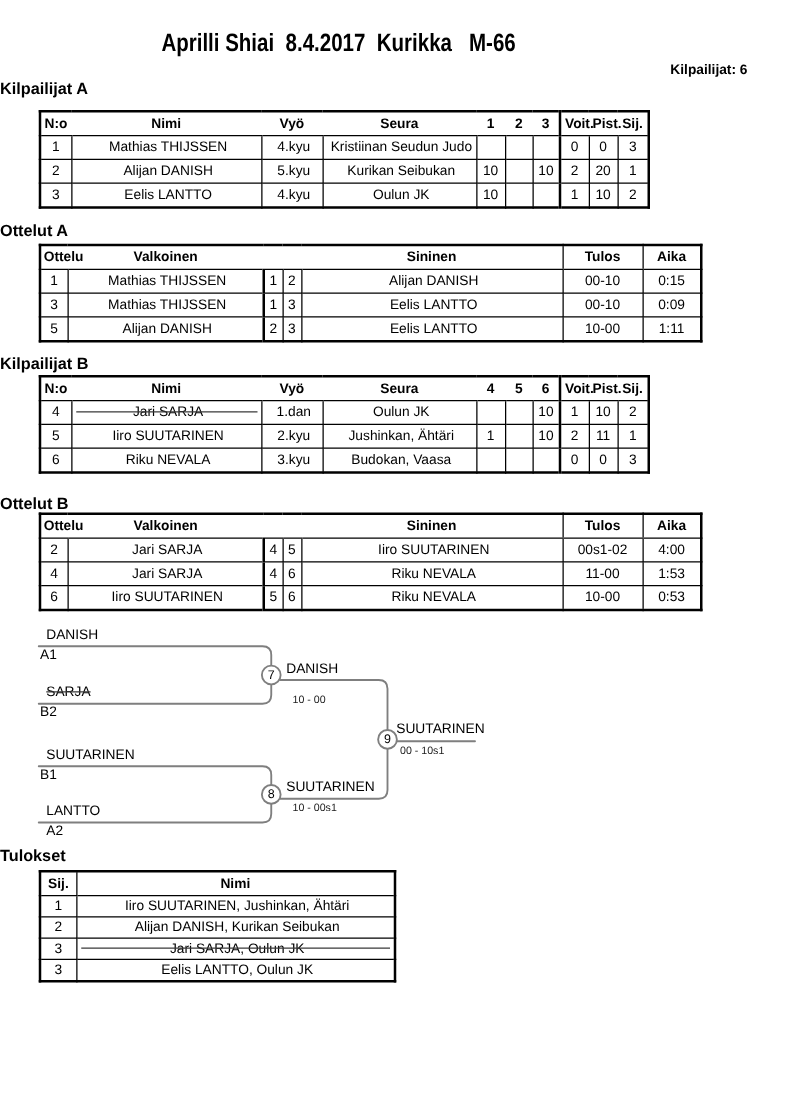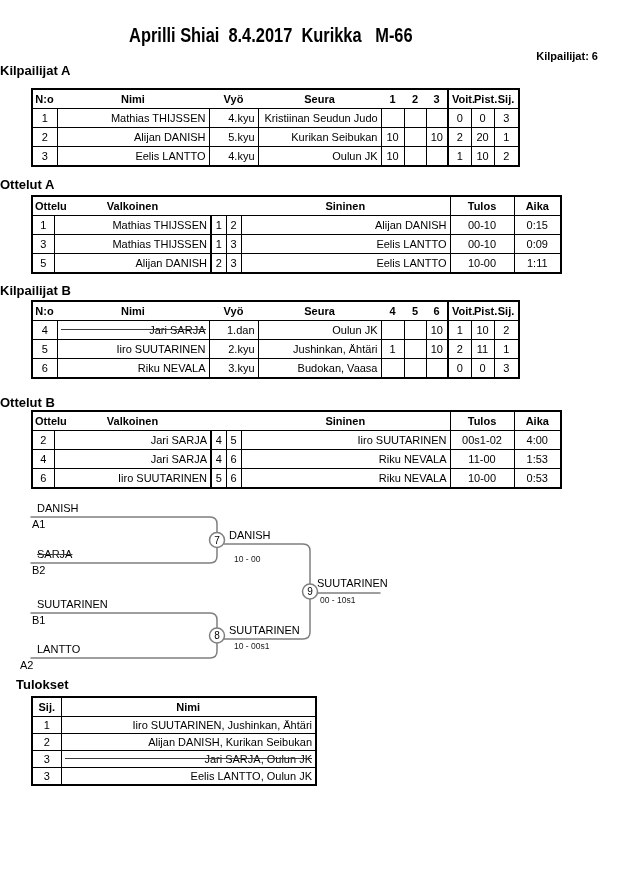--- a/index.html
+++ b/index.html
@@ -17,36 +17,36 @@
     transform:scaleX(0.82); transform-origin:50% 50%;
   }
   .participants { top:50px; right:32px; font-size:11px; font-weight:bold; }
 
   
   .sec { font-size:13px; font-weight:bold; }
   .h-ka { top:63px;  left:0; width:466px; }
   .h-oa { top:177px; left:0; width:530px; }
   .h-kb { top:283px; left:0; width:466px; }
   .h-ob { top:395px; left:0; width:530px; }
-  .h-tu { top:677px; left:0; width:336px;padding-left:16px; }
+  .h-tu { top:677px; left:0; width:336px; }
 
   
   table.tbl { border-collapse:collapse; table-layout:fixed; position:absolute;
               border:2px solid #000; background:#fff; }
   .tbl td, .tbl th {
     border:1px solid #000; font-size:11px; height:18px; padding:0 3px;
     white-space:nowrap; overflow:hidden; vertical-align:middle;
   }
   .tbl th { font-weight:bold; border-left:none; border-right:none;
             border-bottom:1px solid #000; height:18px; overflow:visible; }
   .bL2 { border-left:2px solid #000 !important; }
   .bL1 { border-left:1px solid #000 !important; }
   .ctr { text-align:center; }
-  .nm  { text-align:right; padding-left:6px !important; }
-  .hL  { text-align:center; padding-left:2px !important;margin-left:12px; }
+  .nm  { text-align:center; padding-left:6px !important; }
+  .hL  { text-align:right; padding-left:2px !important;margin-left:12px; }
 
   #tblKA { left:31px; top:88px;  width:487px; }
   #tblOA { left:31px; top:195px; width:529px; }
   #tblKB { left:31px; top:300px; width:487px; }
   #tblOB { left:31px; top:410px; width:529px; }
   #tblTU { left:31px; top:696px; width:284px; }
   #tblTU td { height:16px; }
 
   
   td.cell-struck { position:relative; }
@@ -320,21 +320,21 @@
       <circle cx="310" cy="96.5" r="7.5"></circle>
     </g>
   </svg>
   <span class="bk-label" style="left:37px;top:7px">DANISH</span>
   <span class="bk-label" style="left:32px;top:23px">A1</span>
   <span class="bk-label text-struck" style="left:37px;top:53px">SARJA</span>
   <span class="bk-label" style="left:32px;top:69px">B2</span>
   <span class="bk-label" style="left:37px;top:103px">SUUTARINEN</span>
   <span class="bk-label" style="left:32px;top:119px">B1</span>
   <span class="bk-label" style="left:37px;top:148px">LANTTO</span>
-  <span class="bk-label" style="left:20px;top:164px">A2</span>
+  <span class="bk-label" style="left:37px;top:164px">A2</span>
 
   <span class="bk-num" style="left:209px;top:38px">7</span>
   <span class="bk-num" style="left:209px;top:133px">8</span>
   <span class="bk-num" style="left:302px;top:89px">9</span>
 
   <span class="bk-label" style="left:229px;top:34px">DANISH</span>
   <span class="bk-score" style="left:234px;top:59px">10 - 00</span>
   <span class="bk-label" style="left:229px;top:129px">SUUTARINEN</span>
   <span class="bk-score" style="left:234px;top:146px">10 - 00s1</span>
   <span class="bk-label" style="left:317px;top:82px">SUUTARINEN</span>

